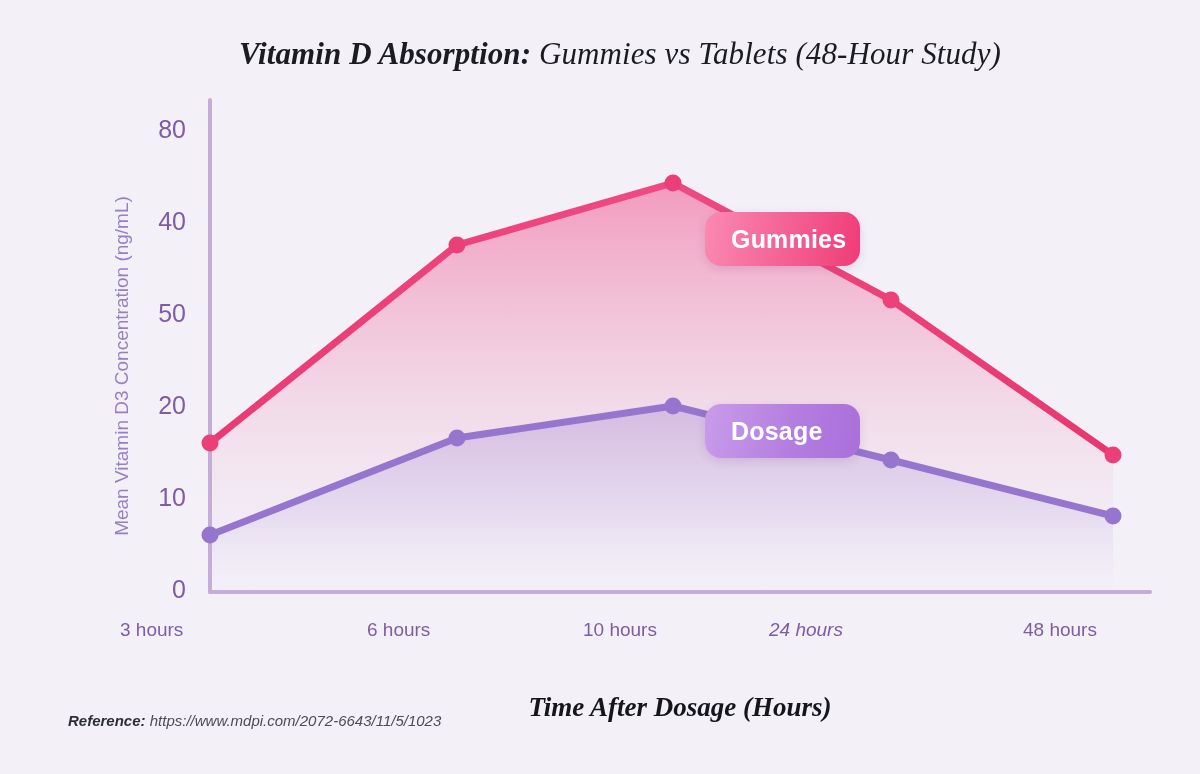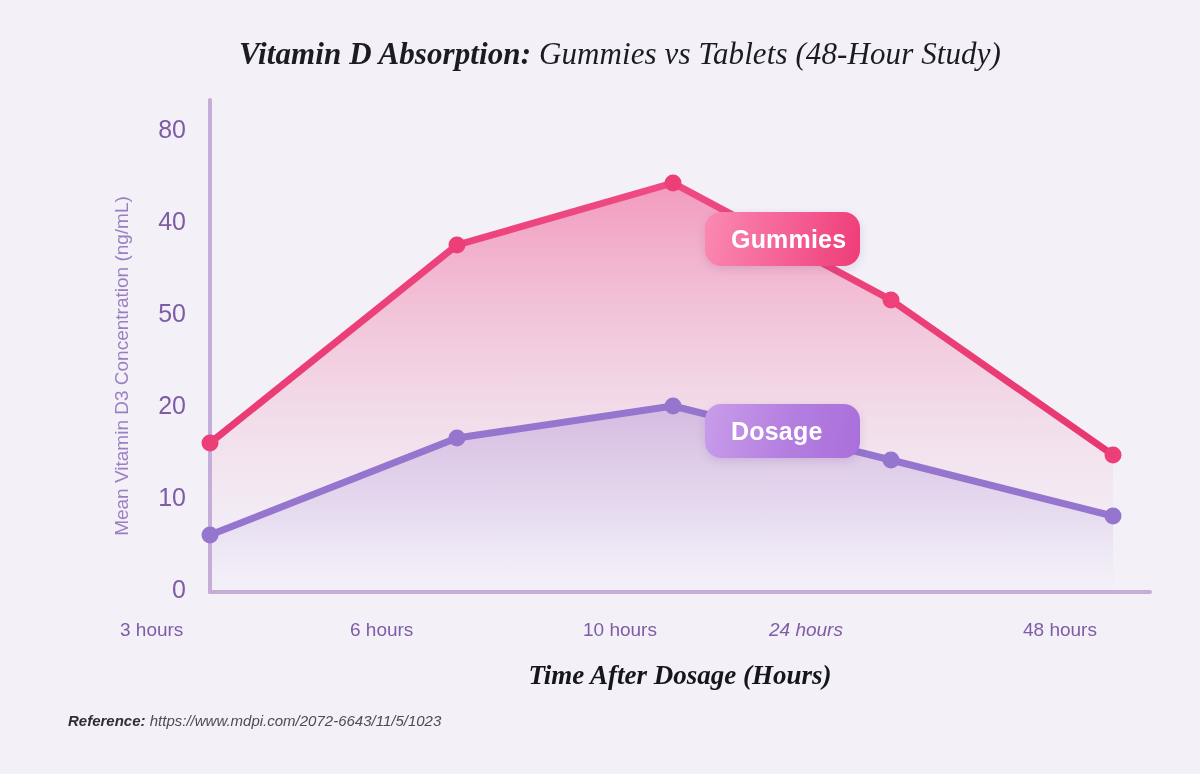--- a/index.html
+++ b/index.html
@@ -72,21 +72,21 @@
   .x-tick-label {
     position: absolute;
     width: 180px;
     font-size: 19px;
     color: #7e5ca6;
     line-height: 1;
   }
   #x-axis-title {
     position: absolute;
     left: 190px;
-    top: 660px;
+    top: 692px;
     width: 940px;
     text-align: center;
     font-family: "Liberation Serif", serif;
     font-style: italic;
     font-weight: bold;
     font-size: 27px;
     color: #15151c;
     white-space: nowrap;
   }
   .series-pill {
@@ -186,21 +186,21 @@
     <div id="y-axis-title">Mean Vitamin D3 Concentration (ng/mL)</div>
 
     <div class="y-tick-label" style="left:108px; top:117px;">80</div>
     <div class="y-tick-label" style="left:108px; top:209px;">40</div>
     <div class="y-tick-label" style="left:108px; top:301px;">50</div>
     <div class="y-tick-label" style="left:108px; top:393px;">20</div>
     <div class="y-tick-label" style="left:108px; top:485px;">10</div>
     <div class="y-tick-label" style="left:108px; top:577px;">0</div>
 
     <div class="x-tick-label" style="left:100px; top:620px;">3 hours</div>
-    <div class="x-tick-label" style="left:330px; top:620px;">6 hours</div>
+    <div class="x-tick-label" style="left:347px; top:620px;">6 hours</div>
     <div class="x-tick-label" style="left:563px; top:620px;">10 hours</div>
     <div class="x-tick-label" style="left:749px; top:620px;font-style:italic;">24 hours</div>
     <div class="x-tick-label" style="left:1003px; top:620px;">48 hours</div>
 
     <div id="x-axis-title">Time After Dosage (Hours)</div>
 
     <div id="pill-gummies" class="series-pill">
       <span>Gummies</span>
     </div>
     <div id="pill-tablets" class="series-pill">

